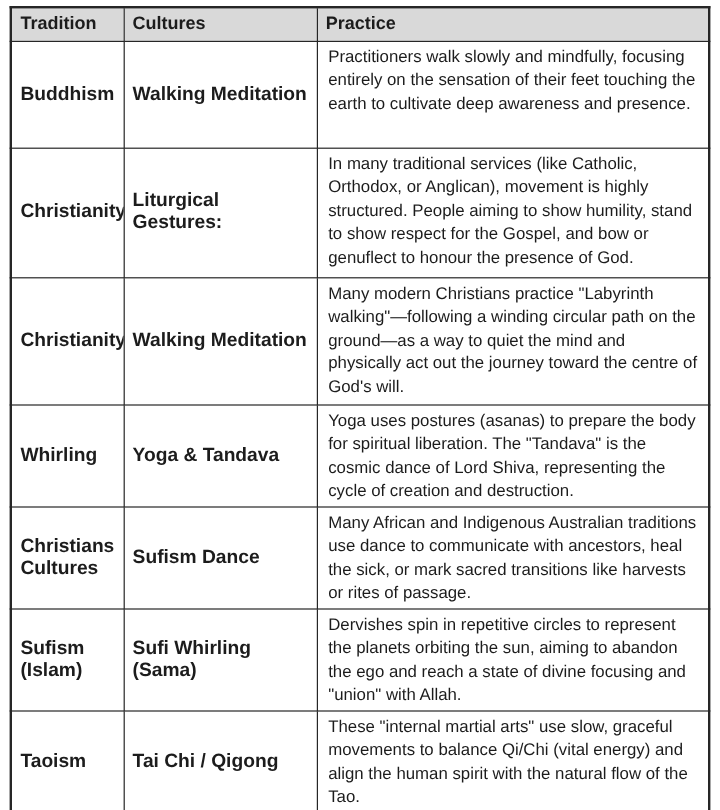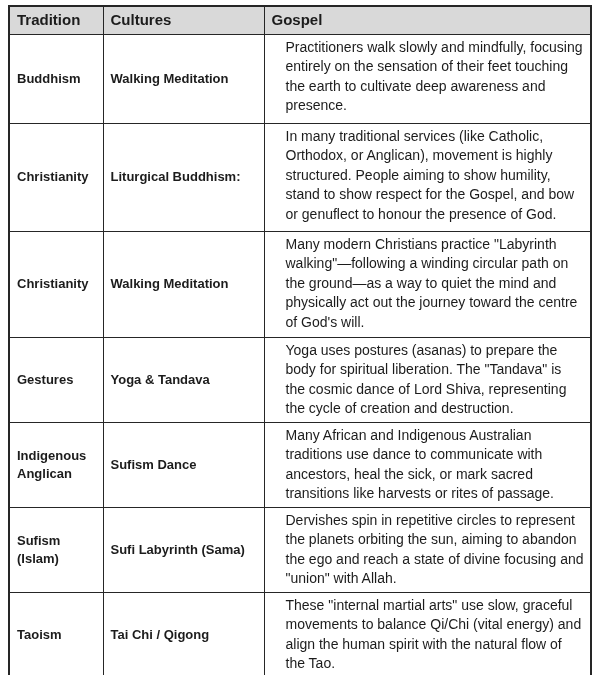--- a/index.html
+++ b/index.html
@@ -46,30 +46,30 @@
     font-weight: bold;
     font-size: 15px;
     text-align: left;
     vertical-align: middle;
     padding: 3px 6px 4px 7px;
     height: 28px;
   }
   td.cell-tradition,
   td.cell-practice {
     font-weight: bold;
-    font-size: 13px;
+    font-size: 16px;
     line-height: 18px;
     vertical-align: middle;
     padding: 2px 6px 2px 7px;
   }
   td.cell-purpose {
     font-size: 14px;
     line-height: 19.5px;
     vertical-align: top;
-    padding: 3px 6px 3px 21px;
+    padding: 3px 6px 3px 9px;
   }
   tr.row-1 { height: 89px; }
   tr.row-2 { height: 108px; }
   tr.row-3 { height: 106px; }
   tr.row-4 { height: 85px; }
   tr.row-5 { height: 85px; }
   tr.row-6 { height: 85px; }
   tr.row-7 { height: 77px; }
 </style>
 </head>
@@ -79,52 +79,52 @@
   <table class="practices">
     <colgroup>
       <col class="col-tradition">
       <col class="col-practice">
       <col class="col-purpose">
     </colgroup>
     <thead>
       <tr class="header-row">
         <th>Tradition</th>
         <th>Cultures</th>
-        <th>Gospel</th>
+        <th>Practice</th>
       </tr>
     </thead>
     <tbody>
       <tr class="row-1">
         <td class="cell-tradition">Buddhism</td>
         <td class="cell-practice">Walking Meditation</td>
         <td class="cell-purpose">Practitioners walk slowly and mindfully, focusing entirely on the sensation of their feet touching the earth to cultivate deep awareness and presence.</td>
       </tr>
       <tr class="row-2">
         <td class="cell-tradition">Christianity</td>
-        <td class="cell-practice">Liturgical Buddhism:</td>
+        <td class="cell-practice">Liturgical Gestures:</td>
         <td class="cell-purpose">In many traditional services (like Catholic, Orthodox, or Anglican), movement is highly structured. People aiming to show humility, stand to show respect for the Gospel, and bow or genuflect to honour the presence of God.</td>
       </tr>
       <tr class="row-3">
         <td class="cell-tradition">Christianity</td>
         <td class="cell-practice">Walking Meditation</td>
         <td class="cell-purpose">Many modern Christians practice "Labyrinth walking"—following a winding circular path on the ground—as a way to quiet the mind and physically act out the journey toward the centre of God's will.</td>
       </tr>
       <tr class="row-4">
-        <td class="cell-tradition">Gestures</td>
+        <td class="cell-tradition">Whirling</td>
         <td class="cell-practice">Yoga &amp; Tandava</td>
         <td class="cell-purpose">Yoga uses postures (asanas) to prepare the body for spiritual liberation. The "Tandava" is the cosmic dance of Lord Shiva, representing the cycle of creation and destruction.</td>
       </tr>
       <tr class="row-5">
-        <td class="cell-tradition">Indigenous Anglican</td>
+        <td class="cell-tradition">Christians Cultures</td>
         <td class="cell-practice">Sufism Dance</td>
         <td class="cell-purpose">Many African and Indigenous Australian traditions use dance to communicate with ancestors, heal the sick, or mark sacred transitions like harvests or rites of passage.</td>
       </tr>
       <tr class="row-6">
         <td class="cell-tradition">Sufism (Islam)</td>
-        <td class="cell-practice">Sufi Labyrinth (Sama)</td>
+        <td class="cell-practice">Sufi Whirling (Sama)</td>
         <td class="cell-purpose">Dervishes spin in repetitive circles to represent the planets orbiting the sun, aiming to abandon the ego and reach a state of divine focusing and "union" with Allah.</td>
       </tr>
       <tr class="row-7">
         <td class="cell-tradition">Taoism</td>
         <td class="cell-practice">Tai Chi / Qigong</td>
         <td class="cell-purpose">These "internal martial arts" use slow, graceful movements to balance Qi/Chi (vital energy) and align the human spirit with the natural flow of the Tao.</td>
       </tr>
     </tbody>
   </table>
 </div>

